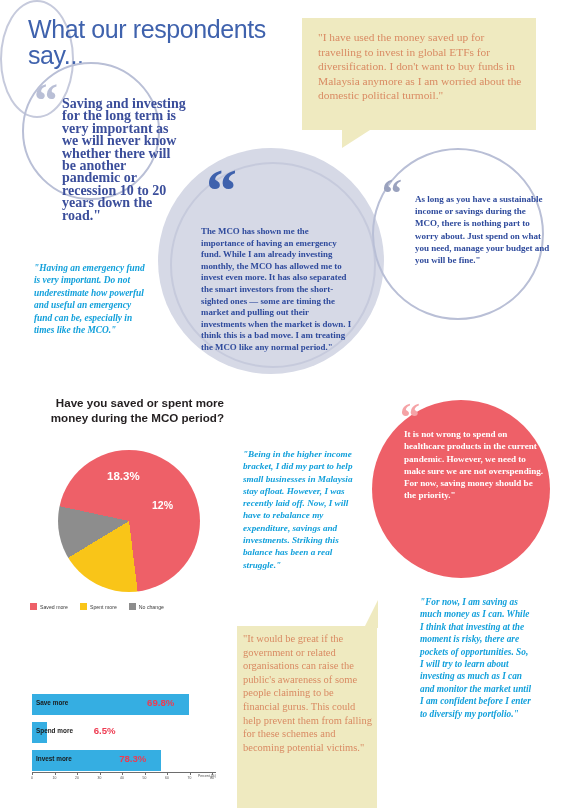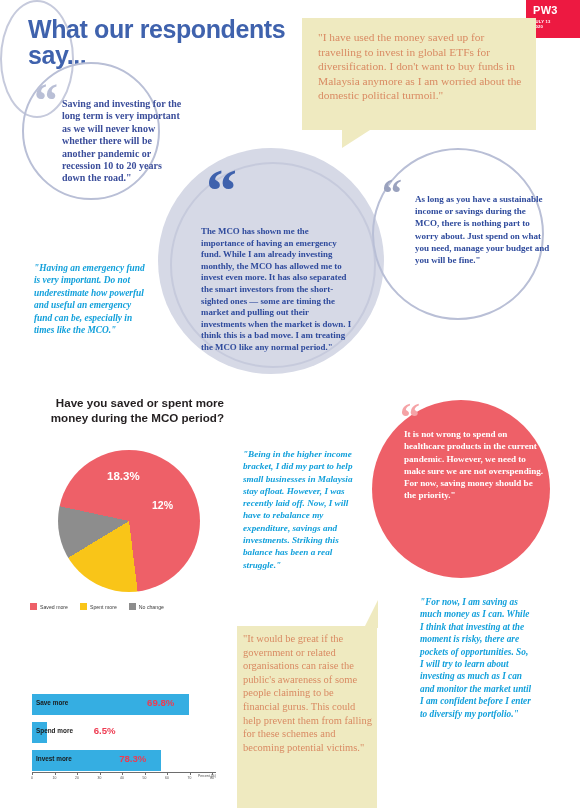--- a/index.html
+++ b/index.html
@@ -20,21 +20,21 @@
     letter-spacing:.3px;line-height:11px;
   }
   .badge .b-date{
     position:absolute;left:7px;top:19px;font-size:4.2px;font-weight:700;
     line-height:5.4px;letter-spacing:.2px;
   }
 
   
   .page-title{
     position:absolute;left:28px;top:16px;width:280px;
-    color:#3F62AD;font-size:25px;font-weight:700;line-height:26px;
+    color:#3F62AD;font-size:25px;font-weight:400;line-height:26px;
     letter-spacing:-.4px;
   }
 
   
   .ring{
     position:absolute;border-radius:50%;
     border:2.2px solid #B9BFD6;box-sizing:border-box;
   }
   .disc{position:absolute;border-radius:50%;}
 
@@ -44,21 +44,21 @@
   }
 
   .qtext{position:absolute;}
 
   
   #ring1{left:22px;top:62px;width:138px;height:138px;}
   #q1mark{left:34px;top:84px;font-size:48px;color:#B9BFD6;}
   #q1text{
     left:62px;top:98px;width:124px;
     color:#3B4E9B;font-family:"Liberation Serif",serif;
-    font-weight:700;font-size:10px;line-height:12.4px;
+    font-weight:700;font-size:14px;line-height:12.4px;
   }
 
   
   #ybubble{
     position:absolute;left:302px;top:18px;width:234px;height:112px;
     background:#EFEAC0;
   }
   #ybubble-tail{
     position:absolute;left:342px;top:130px;width:0;height:0;
     border-left:0 solid transparent;
@@ -172,27 +172,20 @@
   #bax{position:absolute;left:32px;top:772px;width:184px;height:1px;background:#6d6d6d;}
   .tick{position:absolute;top:0;width:1px;height:3px;background:#6d6d6d;}
   .tick-lab{position:absolute;top:4px;font-size:3.4px;color:#4a4a4a;transform:translateX(-50%);}
   #bax-title{position:absolute;left:198px;top:774px;font-size:3.4px;color:#4a4a4a;}
 </style>
 </head>
 <body>
 
 <div id="page">
 
-  <div class="badge">
-    <div class="b-title">PW3</div>
-    <div class="b-date">
-      <div>JULY 13</div>
-      <div>2020</div>
-    </div>
-  </div>
 
   <div class="page-title">What our respondents say...</div>
 
   <div class="ring" id="ring1"></div>
   <div class="qmark" id="q1mark">“</div>
   <div class="qtext" id="q1text">Saving and investing for the long term is very important as we will never know whether there will be another pandemic or recession 10 to 20 years down the road."</div>
 
   <div id="ybubble"></div>
   <div id="ybubble-tail"></div>
   <div class="qtext" id="q2text">"I have used the money saved up for travelling to invest in global ETFs for diversification. I don't want to buy funds in Malaysia anymore as I am worried about the domestic political turmoil."</div>

